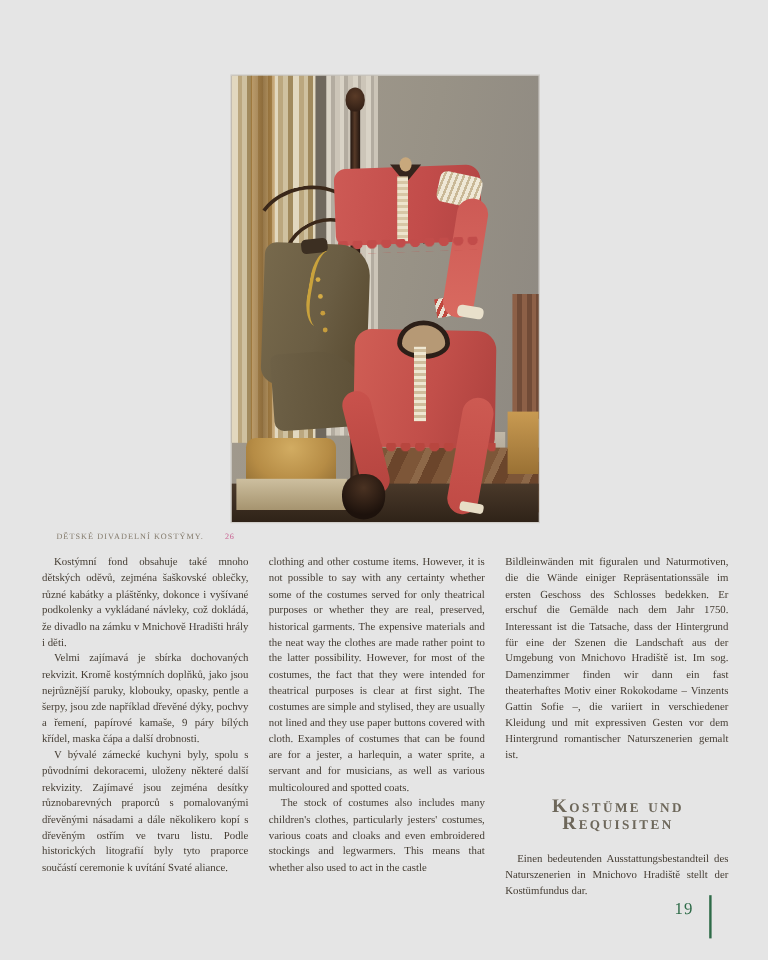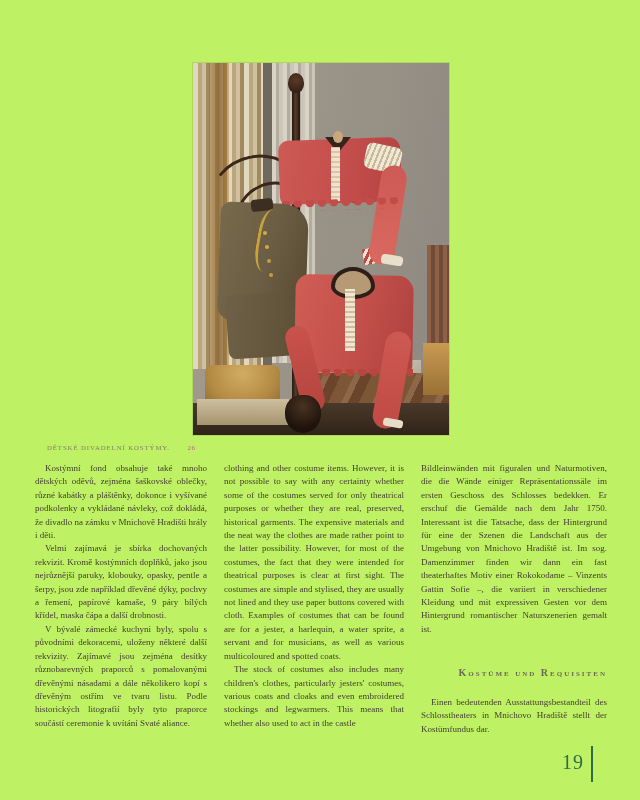--- a/index.html
+++ b/index.html
@@ -1,19 +1,19 @@
 <!DOCTYPE html>
 <html><head>
 <meta charset="utf-8">
 <style>
   html,body{margin:0;padding:0;}
   .page{
     position:relative;
     width:640px;height:800px;
-    background:#bef264;
+    background:#e5e5e5;
     font-family:"Liberation Serif","DejaVu Serif",serif;
     color:#443c32;
     overflow:hidden;
   }
 
   
   .photo{
     position:absolute;left:193px;top:63px;width:256px;height:372px;
     overflow:hidden;box-shadow:0 0 0 1px rgba(90,70,40,.15);
   }
@@ -94,26 +94,26 @@
   
   .columns{
     position:absolute;left:35px;top:462px;width:573px;
     display:grid;grid-template-columns:172px 180px 186px;column-gap:17px;
     font-size:9px;line-height:13.4px;text-align:justify;
   }
   .columns p{margin:0;}
   .columns p.indent{text-indent:10px;}
   .de-heading{
     margin:30px 0 16px 2px;
-    font-size:10px;font-variant:small-caps;letter-spacing:2px;
-    color:#6d675a;text-align:right;
+    font-size:16px;font-variant:small-caps;letter-spacing:2px;
+    color:#6d675a;text-align:center;
   }
 
   
-  .pageno{position:absolute;left:562px;top:751px;font-size:20px;letter-spacing:1px;color:#2e6b48;}
+  .pageno{position:absolute;left:562px;top:751px;font-size:14px;letter-spacing:1px;color:#2e6b48;}
   .pageno-rule{position:absolute;left:591px;top:746px;width:2px;height:36px;background:#2e6b48;}
 </style>
 </head>
 <body>
 
 <div class="page">
 
   <div class="photo">
     <div class="wall"></div>
     <div class="col-left"></div>
@@ -168,20 +168,20 @@
       <p class="indent">Velmi zajímavá je sbírka dochovaných rekvizit. Kromě kostýmních doplňků, jako jsou nejrůznější paruky, klobouky, opasky, pentle a šerpy, jsou zde například dřevěné dýky, pochvy a řemení, papírové kamaše, 9 páry bílých křídel, maska čápa a další drobnosti.</p>
       <p class="indent">V bývalé zámecké kuchyni byly, spolu s původními dekoracemi, uloženy některé další rekvizity. Zajímavé jsou zejména desítky různobarevných praporců s pomalovanými dřevěnými násadami a dále několikero kopí s dřevěným ostřím ve tvaru listu. Podle historických litografií byly tyto praporce součástí ceremonie k uvítání Svaté aliance.</p>
     </div>
     <div>
       <p>clothing and other costume items. However, it is not possible to say with any certainty whether some of the costumes served for only theatrical purposes or whether they are real, preserved, historical garments. The expensive materials and the neat way the clothes are made rather point to the latter possibility. However, for most of the costumes, the fact that they were intended for theatrical purposes is clear at first sight. The costumes are simple and stylised, they are usually not lined and they use paper buttons covered with cloth. Examples of costumes that can be found are for a jester, a harlequin, a water sprite, a servant and for musicians, as well as various multicoloured and spotted coats.</p>
       <p class="indent">The stock of costumes also includes many children's clothes, particularly jesters' costumes, various coats and cloaks and even embroidered stockings and legwarmers. This means that whether also used to act in the castle</p>
     </div>
     <div>
       <p>Bildleinwänden mit figuralen und Naturmotiven, die die Wände einiger Repräsentationssäle im ersten Geschoss des Schlosses bedekken. Er erschuf die Gemälde nach dem Jahr 1750. Interessant ist die Tatsache, dass der Hintergrund für eine der Szenen die Landschaft aus der Umgebung von Mnichovo Hradiště ist. Im sog. Damenzimmer finden wir dann ein fast theaterhaftes Motiv einer Rokokodame – Vinzents Gattin Sofie –, die variiert in verschiedener Kleidung und mit expressiven Gesten vor dem Hintergrund romantischer Naturszenerien gemalt ist.</p>
       <h3 class="de-heading">Kostüme und Requisiten</h3>
-      <p class="indent">Einen bedeutenden Ausstattungsbestandteil des Schlosstheaters in Mnichovo Hradiště stellt der Kostümfundus dar.</p>
+      <p class="indent">Einen bedeutenden Ausstattungsbestandteil des Naturszenerien in Mnichovo Hradiště stellt der Kostümfundus dar.</p>
     </div>
   </div>
 
   <div class="pageno">19</div>
   <div class="pageno-rule"></div>
 
 </div>
 
 </body></html>

